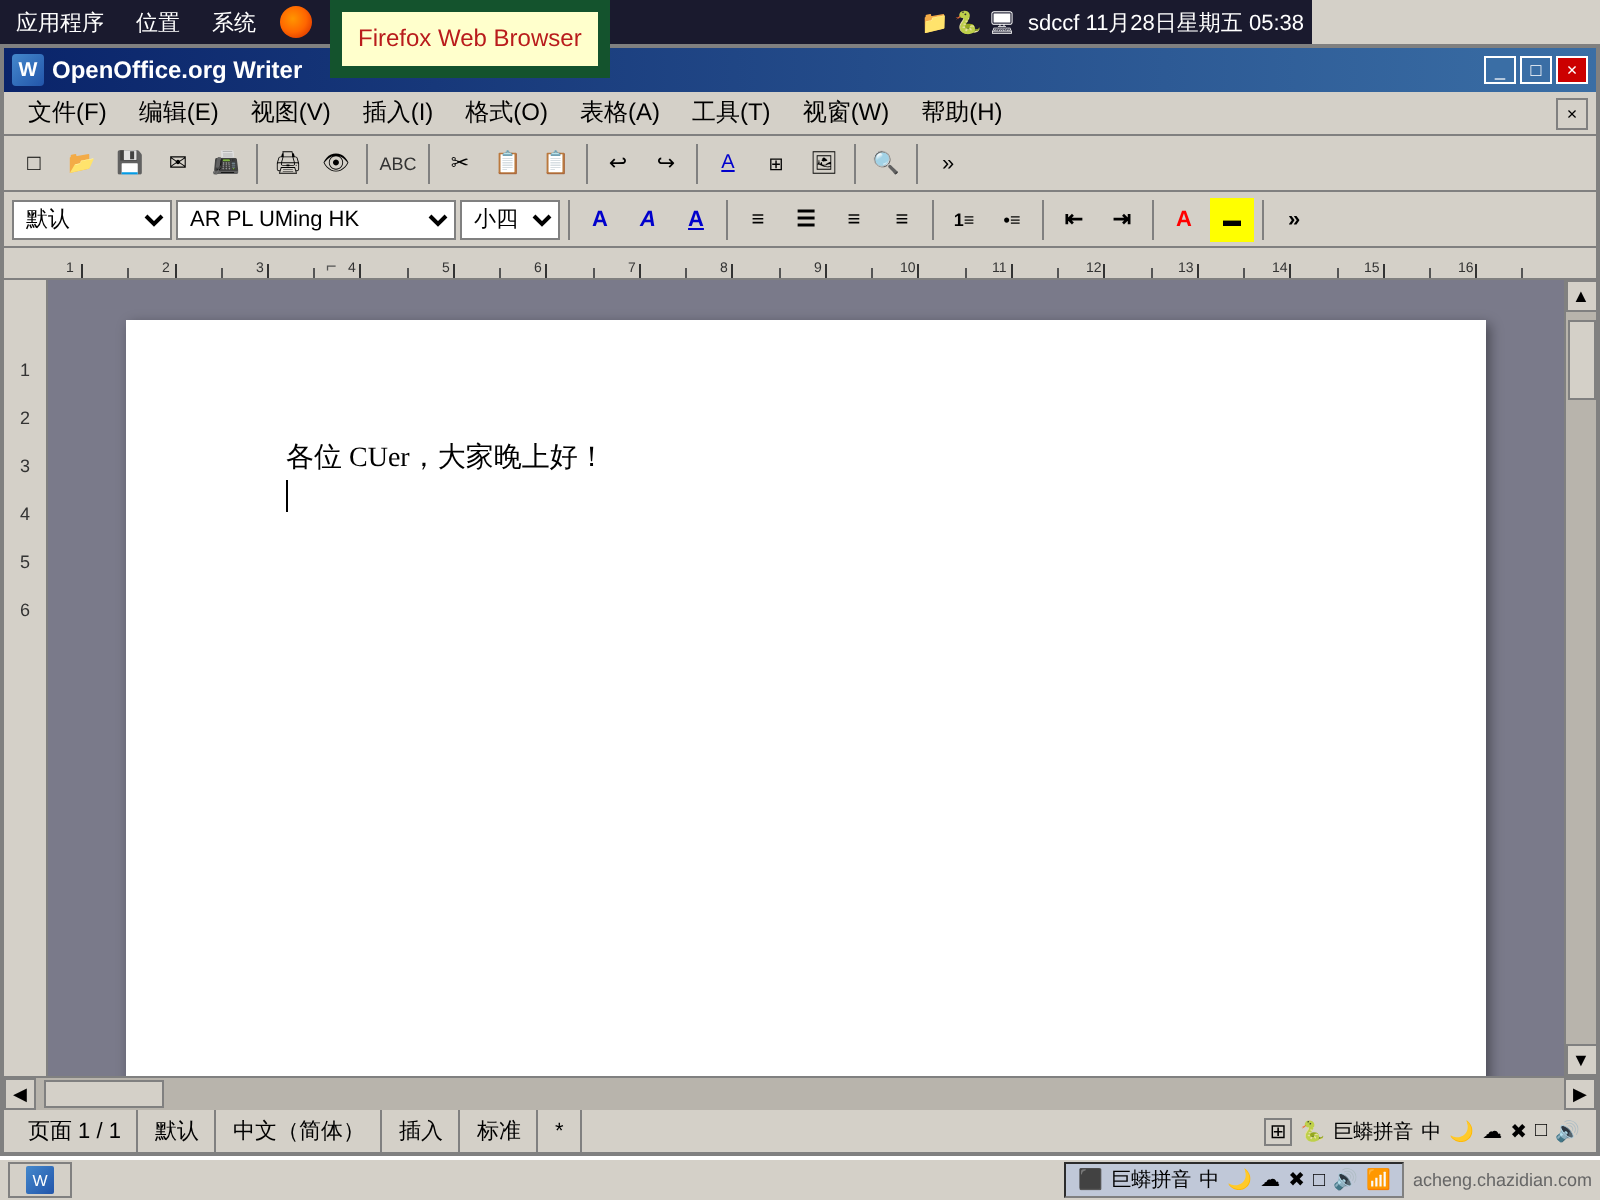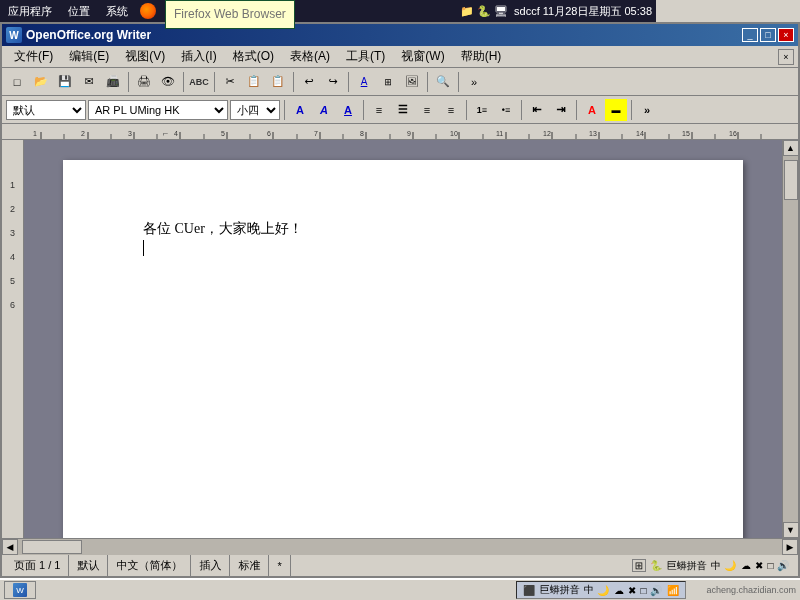--- a/index.html
+++ b/index.html
@@ -41,24 +41,24 @@
       display: inline-block;
       position: relative;
     }
 
     
     .firefox-tooltip {
       position: absolute;
       top: 0;
       left: 165px;
       background: #ffffcc;
-      border: 1px solid #14532d;
+      border: 6px solid #14532d;
       padding: 4px 8px;
       font-size: 12px;
-      color: #737373;
+      color: #b91c1c;
       z-index: 100;
       white-space: nowrap;
       line-height: 1.6;
     }
 
     
     .main-window {
       width: 800px;
       height: 556px;
       display: flex;
@@ -358,21 +358,21 @@
     <div class="toolbar1">
       <div class="tb-btn" title="新建">□</div>
       <div class="tb-btn" title="打开">📂</div>
       <div class="tb-btn" title="保存">💾</div>
       <div class="tb-btn" title="邮件">✉</div>
       <div class="tb-btn" title="传真">📠</div>
       <div class="tb-sep"></div>
       <div class="tb-btn" title="打印">🖨</div>
       <div class="tb-btn" title="预览">👁</div>
       <div class="tb-sep"></div>
-      <div class="tb-btn" title="拼写检查" style="font-size:9px; font-weight:bold; color:#333;">ABC</div>
+      <div class="tb-btn" title="拼写检查" style="font-size:9px; font-weight:normal; color:#333;">ABC</div>
       <div class="tb-sep"></div>
       <div class="tb-btn" title="剪切">✂</div>
       <div class="tb-btn" title="复制">📋</div>
       <div class="tb-btn" title="粘贴">📋</div>
       <div class="tb-sep"></div>
       <div class="tb-btn" title="撤销">↩</div>
       <div class="tb-btn" title="重做">↪</div>
       <div class="tb-sep"></div>
       <div class="tb-btn" title="超链接" style="color:#0000cc; text-decoration:underline; font-size:10px;">A</div>
       <div class="tb-btn" title="表格" style="font-size:9px;">⊞</div>
@@ -539,16 +539,16 @@
       <span>⬛</span>
       <span style="font-size:10px;">巨蟒拼音</span>
       <span>中</span>
       <span>🌙</span>
       <span>☁</span>
       <span>✖</span>
       <span>□</span>
       <span>🔊</span>
       <span>📶</span>
     </div>
-    <div style="font-size:9px; color:#666; margin-left:16px;">acheng.chazidian.com</div>
+    <div style="font-size:9px; color:#666; margin-left:0;">acheng.chazidian.com</div>
   </div>
 
 </div>
 
 </body></html>

